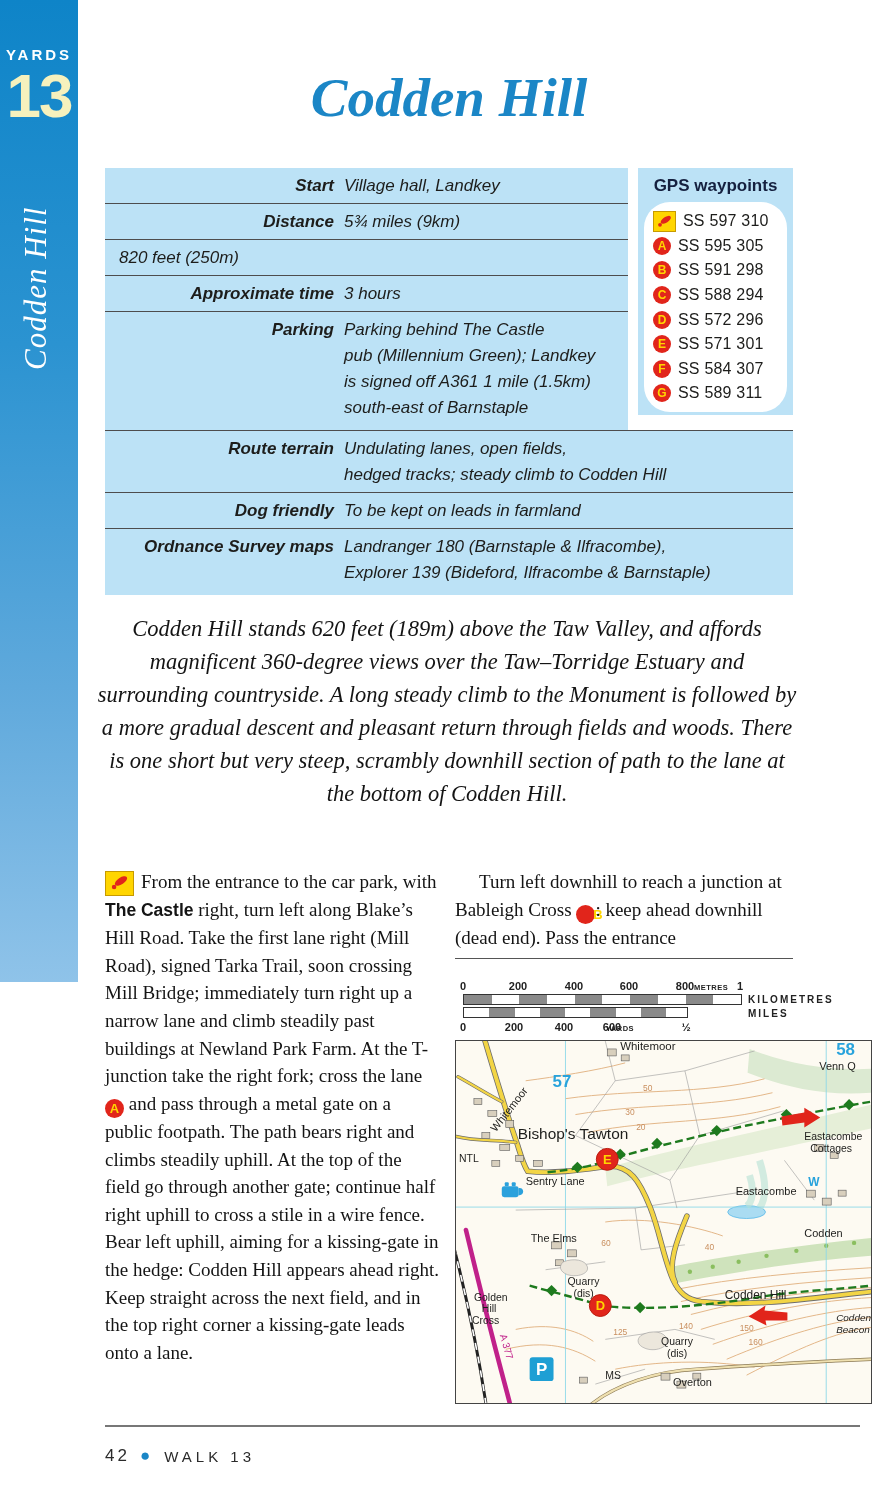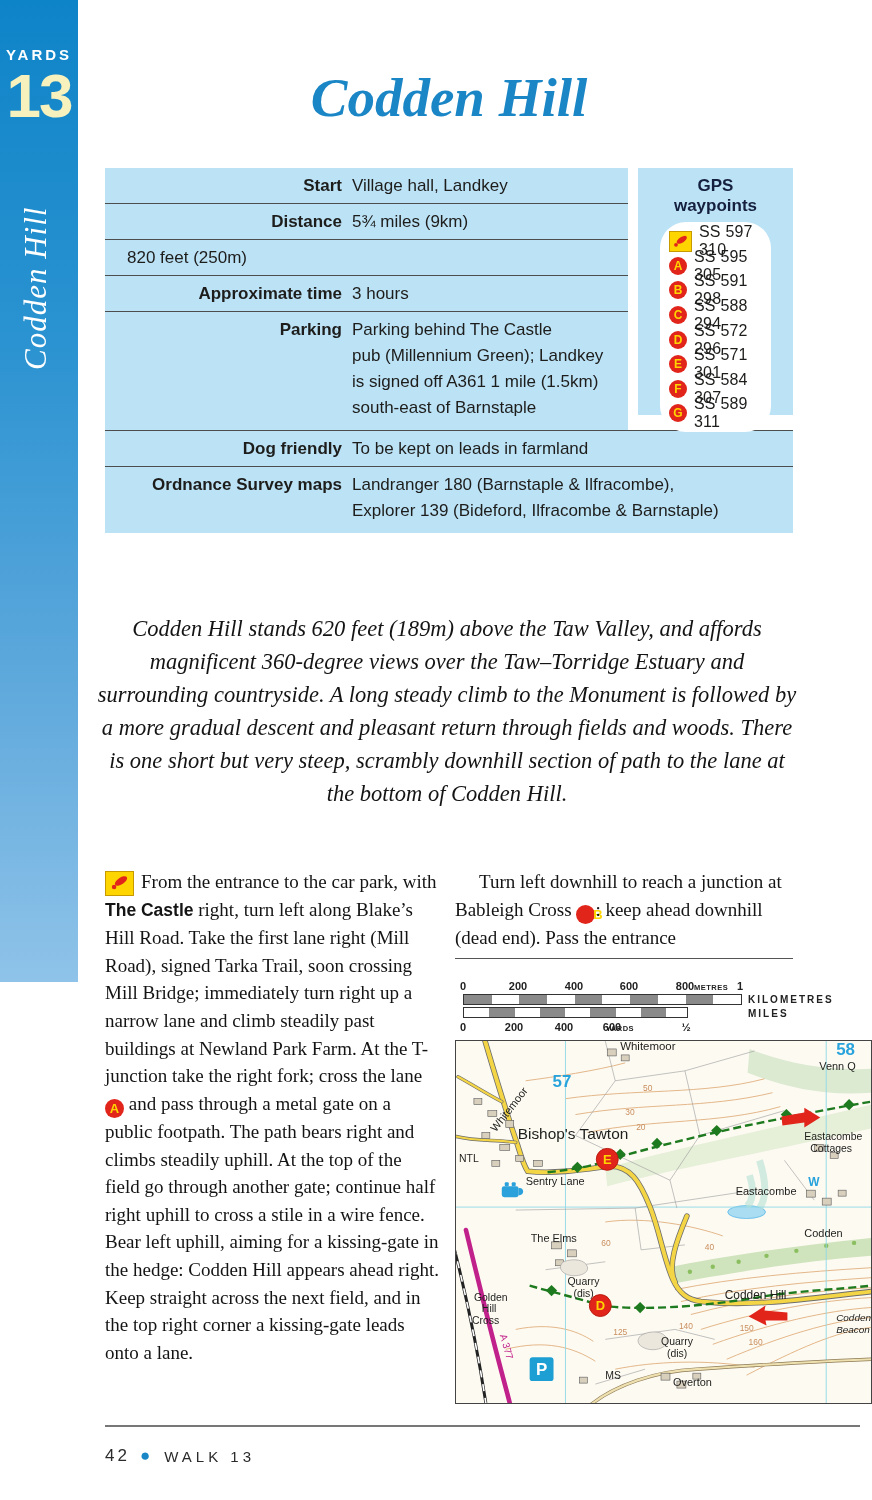--- a/index.html
+++ b/index.html
@@ -20,25 +20,25 @@
 
   
   .page-title{position:absolute;left:105px;top:66px;width:688px;text-align:center;
               font-family:"Liberation Serif",serif;font-style:italic;font-weight:600;
               font-size:55px;color:#1b86c6;}
 
   
   .info-wrap{position:absolute;left:105px;top:168px;width:688px;}
   .info-top{display:flex;}
   .left-tbl{width:523px;background:#bce2f6;}
-  .irow{display:flex;align-items:flex-start;padding:5px 0 4px 12px;}
+  .irow{display:flex;align-items:flex-start;padding:5px 0 4px 4px;font-style:italic;}
   .irow.bline{border-bottom:1px solid #4d4d4d;}
   .ilabel{width:225px;text-align:right;font-weight:bold;font-size:17px;line-height:26px;flex:none;}
   .ival{margin-left:10px;font-size:17px;line-height:26px;white-space:pre-line;}
-  .gps{width:155px;margin-left:10px;background:#bce2f6;height:247px;box-sizing:border-box;padding:6px 22px;}
+  .gps{width:155px;margin-left:10px;background:#bce2f6;height:247px;box-sizing:border-box;padding:6px 6px;}
   .gps-title{text-align:center;font-weight:bold;font-size:17px;color:#15203f;margin:2px 0 6px 0;}
   .gps-list{background:#fff;padding:7px 0 6px 9px;border-radius:26px;}
   .gps-row{display:flex;align-items:center;height:24.6px;}
   .gps-code{font-size:16px;margin-left:7px;letter-spacing:0.2px;}
   .wp{display:inline-flex;width:18px;height:18px;border-radius:50%;background:#e1251b;
       color:#ffd500;font-weight:bold;font-size:12px;justify-content:center;align-items:center;flex:none;}
   .bottom-tbl{width:688px;background:#bce2f6;}
   .bottom-tbl .irow{border-top:1px solid #4d4d4d;}
   .start-sq{display:inline-flex;width:21px;height:19px;background:#ffd500;border:1px solid #c79a00;
             justify-content:center;align-items:center;flex:none;}
@@ -157,20 +157,25 @@
           <span class="gps-code">SS 584 307</span>
         </div>
         <div class="gps-row">
           <span class="wp">G</span>
           <span class="gps-code">SS 589 311</span>
         </div>
       </div>
     </div>
   </div>
   <div class="bottom-tbl">
+    <div class="irow">
+      <div class="ilabel">Route terrain</div>
+      <div class="ival">Undulating lanes, open fields,
+hedged tracks; steady climb to Codden Hill</div>
+    </div>
     <div class="irow">
       <div class="ilabel">Dog friendly</div>
       <div class="ival">To be kept on leads in farmland</div>
     </div>
     <div class="irow" style="padding-bottom:9px;">
       <div class="ilabel">Ordnance Survey maps</div>
       <div class="ival">Landranger 180 (Barnstaple &amp; Ilfracombe),
 Explorer 139 (Bideford, Ilfracombe &amp; Barnstaple)</div>
     </div>
   </div>

